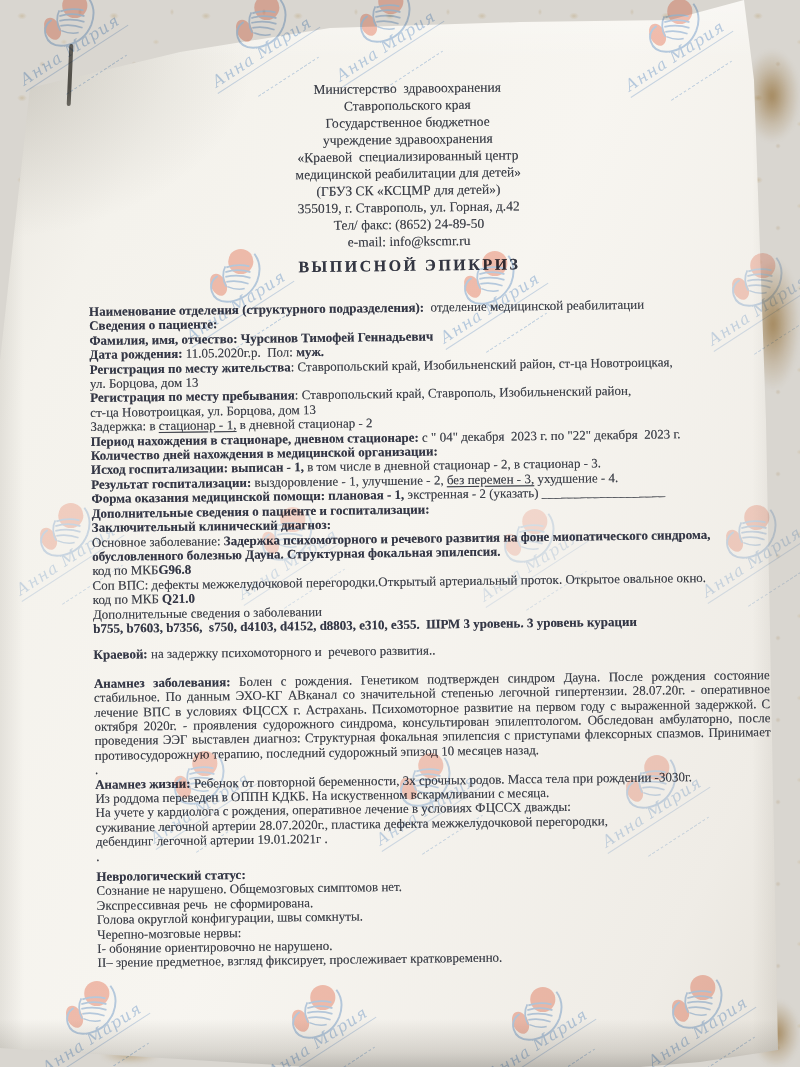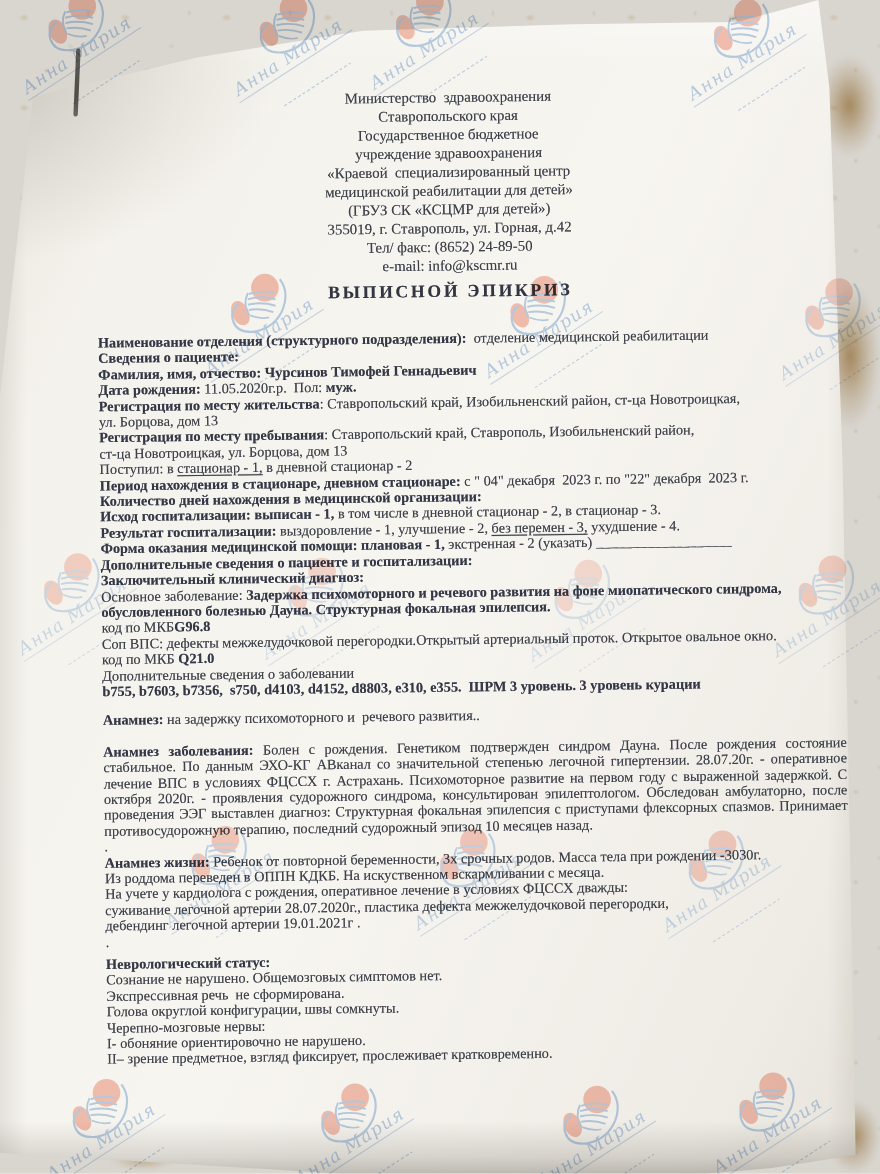--- a/index.html
+++ b/index.html
@@ -95,37 +95,37 @@
     <div id="doc-title">ВЫПИСНОЙ ЭПИКРИЗ</div>
     <div id="doc-body">
         <div class="line"><span class="b">Наименование отделения (структурного подразделения):</span><span>  отделение медицинской реабилитации</span></div>
         <div class="line"><span class="b">Сведения о пациенте:</span></div>
         <div class="line"><span class="b">Фамилия, имя, отчество: Чурсинов Тимофей Геннадьевич</span></div>
         <div class="line"><span class="b">Дата рождения: </span><span>11.05.2020г.р.  Пол: </span><span class="b">муж.</span></div>
         <div class="line"><span class="b">Регистрация по месту жительства</span><span>: Ставропольский край, Изобильненский район, ст-ца Новотроицкая,</span></div>
         <div class="line"><span>ул. Борцова, дом 13</span></div>
         <div class="line"><span class="b">Регистрация по месту пребывания</span><span>: Ставропольский край, Ставрополь, Изобильненский район,</span></div>
         <div class="line"><span>ст-ца Новотроицкая, ул. Борцова, дом 13</span></div>
-        <div class="line"><span>Поступил: в </span><span class="u">стационар - 1,</span><span> в дневной стационар - 2</span></div>
+        <div class="line"><span>Задержка: в </span><span class="u">стационар - 1,</span><span> в дневной стационар - 2</span></div>
         <div class="line"><span class="b">Период нахождения в стационаре, дневном стационаре:</span><span> с " 04" декабря  2023 г. по "22" декабря  2023 г.</span></div>
         <div class="line"><span class="b">Количество дней нахождения в медицинской организации:</span></div>
         <div class="line"><span class="b">Исход госпитализации: выписан - 1,</span><span> в том числе в дневной стационар - 2, в стационар - 3.</span></div>
         <div class="line"><span class="b">Результат госпитализации:</span><span> выздоровление - 1, улучшение - 2, </span><span class="u">без перемен - 3,</span><span> ухудшение - 4.</span></div>
         <div class="line"><span class="b">Форма оказания медицинской помощи: плановая - 1,</span><span> экстренная - 2 (указать) ___________________</span></div>
         <div class="line"><span class="b">Дополнительные сведения о пациенте и госпитализации:</span></div>
         <div class="line"><span class="b">Заключительный клинический диагноз:</span></div>
         <div class="line"><span>Основное заболевание: </span><span class="b">Задержка психомоторного и речевого развития на фоне миопатического синдрома,</span></div>
         <div class="line"><span class="b">обусловленного болезнью Дауна. Структурная фокальная эпилепсия.</span></div>
         <div class="line"><span>код по МКБ</span><span class="b">G96.8</span></div>
         <div class="line"><span>Соп ВПС: дефекты межжелудочковой перегородки.Открытый артериальный проток. Открытое овальное окно.</span></div>
         <div class="line"><span>код по МКБ </span><span class="b">Q21.0</span></div>
         <div class="line"><span>Дополнительные сведения о заболевании</span></div>
         <div class="line"><span class="b">b755, b7603, b7356,  s750, d4103, d4152, d8803, e310, e355.  ШРМ 3 уровень. 3 уровень курации</span></div>
         <div style="height: 12px;"></div>
-        <div class="line"><span class="b">Анамнез:</span><span> на задержку психомоторного и  речевого развития..</span></div>
+        <div class="line"><span class="b">Краевой:</span><span> на задержку психомоторного и  речевого развития..</span></div>
         <div style="height: 14px;"></div>
         <div class="line para"><span class="b">Анамнез заболевания:</span><span> Болен с рождения. Генетиком подтвержден синдром Дауна. После рождения состояние стабильное. По данным ЭХО-КГ  АВканал со значительной степенью легочной гипертензии.  28.07.20г. - оперативное лечение ВПС в условиях ФЦССХ г. Астрахань. Психомоторное развитие на первом году с выраженной задержкой. С октября 2020г. - проявления судорожного синдрома, консультирован эпилептологом. Обследован амбулаторно, после проведения ЭЭГ выставлен диагноз: Структурная фокальная эпилепсия с приступами флексорных спазмов. Принимает противосудорожную терапию, последний судорожный эпизод 10 месяцев назад.</span></div>
         <div class="line"><span>.</span></div>
         <div class="line"><span class="b">Анамнез жизни:</span><span> Ребенок от повторной беременности, 3х срочных родов. Масса тела при рождении -3030г.</span></div>
         <div class="line"><span>Из роддома переведен в ОППН КДКБ. На искуственном вскармливании с месяца.</span></div>
         <div class="line"><span>На учете у кардиолога с рождения, оперативное лечение в условиях ФЦССХ дважды:</span></div>
         <div class="line"><span>суживание легочной артерии 28.07.2020г., пластика дефекта межжелудочковой перегородки,</span></div>
         <div class="line"><span>дебендинг легочной артерии 19.01.2021г .</span></div>
         <div class="line"><span>.</span></div>
         <div style="height: 6px;"></div>

